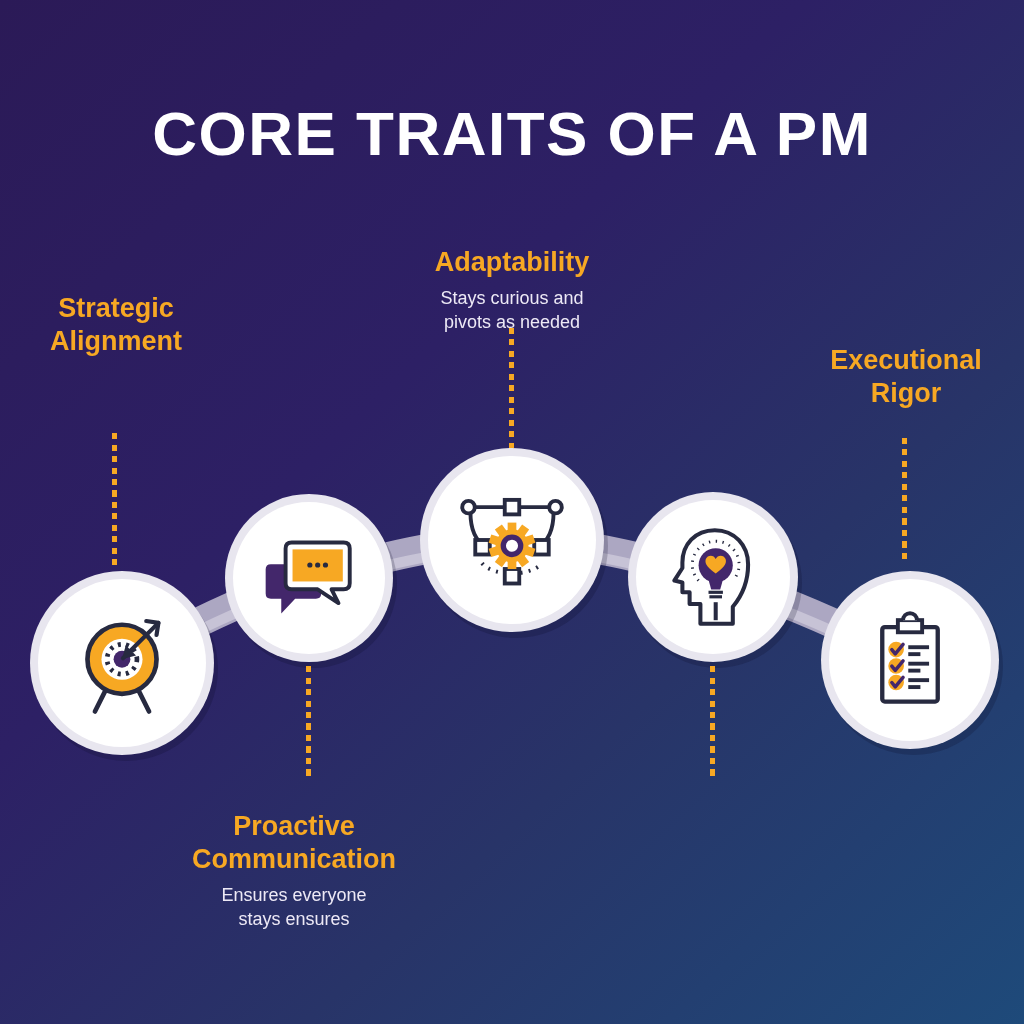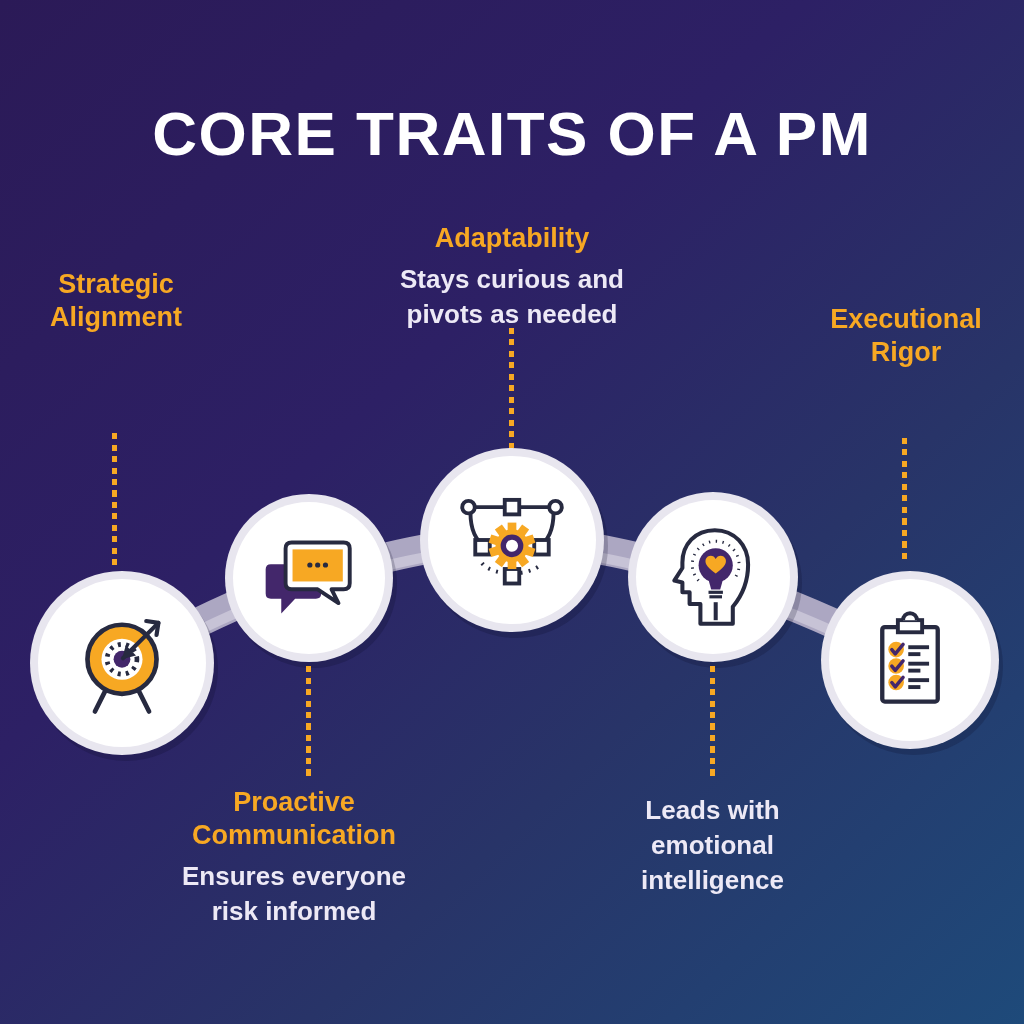--- a/index.html
+++ b/index.html
@@ -9,24 +9,24 @@
     background:linear-gradient(137deg, #2B1A57 0%, #2D2065 38%, #283468 66%, #1E4A7A 100%);
   }
   .title {
     position:absolute; top:98px; left:0; width:1024px; text-align:center;
     font-size:62px; font-weight:bold; letter-spacing:1.5px; color:#FFFFFF;
   }
   .arc-svg { position:absolute; left:0; top:0; width:1024px; height:1024px; }
   .label-block { position:absolute; text-align:center; }
   .trait-title {
     font-size:27px; font-weight:bold; color:#F7A823;
-    line-height:1.22; white-space:pre-line;
+    line-height:1.22; white-space:pre-line;margin-top:24px;
   }
   .trait-desc {
-    font-size:26px; font-weight:bold; color:#EDE9F6;
+    font-size:18px; font-weight:normal; color:#EDE9F6;
     line-height:1.34; white-space:pre-line; margin-top:7px;
   }
   .dotted {
     position:absolute; width:5px;
     background-image:repeating-linear-gradient(to bottom, #F7A823 0 6px, transparent 6px 11.5px);
   }
   .icon { position:absolute; }
 </style>
 </head>
 <body>
@@ -74,35 +74,33 @@
 
   <div class="label-block" style="left:0px; top:268px; width:232px;">
     <div class="trait-title">Strategic
 Alignment</div>
   </div>
 
   <div class="label-block" style="left:171px; top:786px; width:246px;text-align:center;">
     <div class="trait-title">Proactive
 Communication</div>
     <div class="trait-desc">Ensures everyone
-risk informed</div>
+stays ensures</div>
   </div>
 
   <div class="label-block" style="left:377px; top:222px; width:270px;">
     <div class="trait-title">Adaptability</div>
     <div class="trait-desc">Stays curious and
 pivots as needed</div>
   </div>
 
   <div class="label-block" style="left:590px; top:786px; width:245px;">
-    <div class="trait-desc">Leads with emotional
-intelligence</div>
   </div>
 
-  <div class="label-block" style="left:788px; top:303px; width:236px;">
+  <div class="label-block" style="left:788px; top:320px; width:236px;">
     <div class="trait-title">Executional
 Rigor</div>
   </div>
 
   <svg class="icon" style="left:66px; top:607px; width:112px; height:112px;" viewBox="0 0 120 120">
     <line x1="43" y1="88" x2="31" y2="112" stroke="#272A40" stroke-width="5" stroke-linecap="round"></line>
     <line x1="77" y1="88" x2="89" y2="112" stroke="#272A40" stroke-width="5" stroke-linecap="round"></line>
     <circle cx="60" cy="56" r="37" fill="#F7A823" stroke="#272A40" stroke-width="5"></circle>
     <circle cx="60" cy="56" r="22" fill="#FFFFFF"></circle>
     <circle cx="60" cy="56" r="16" fill="none" stroke="#272A40" stroke-width="5" stroke-dasharray="3.2 5.6"></circle>

